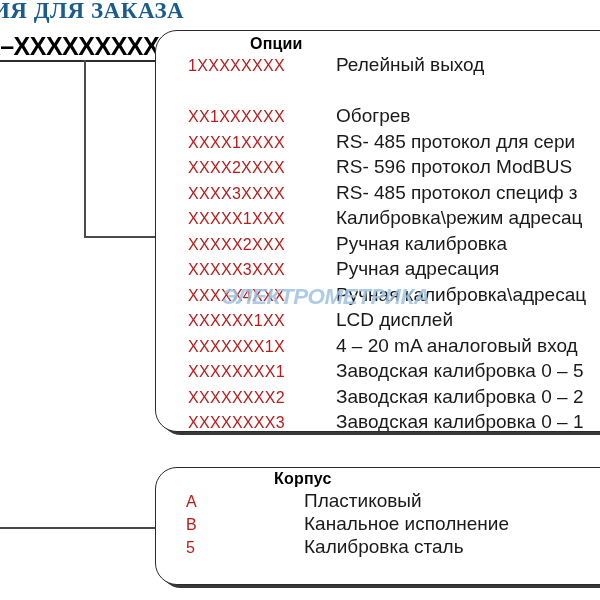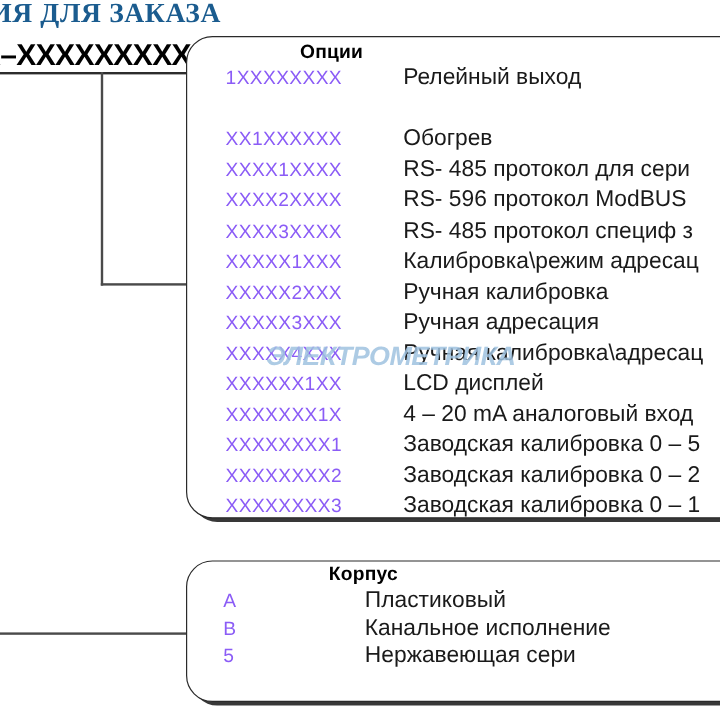--- a/index.html
+++ b/index.html
@@ -121,21 +121,21 @@
   }
   .opt-row {
     display: flex;
     align-items: baseline;
     height: 25.5px;
     white-space: nowrap;
   }
   .opt-code {
     display: inline-block;
     font-size: 16px;
-    color: #8b5cf6;
+    color: #b91c1c;
     letter-spacing: 0.3px;
   }
   .opt-desc {
     display: inline-block;
     font-size: 19px;
     color: #1a1a1a;
   }
 
   
   #options-card .opt-code { width: 148px; padding-left: 32px; }
@@ -249,20 +249,20 @@
         <li class="opt-row">
           <span class="opt-code">A</span>
           <span class="opt-desc">Пластиковый</span>
         </li>
         <li class="opt-row">
           <span class="opt-code">B</span>
           <span class="opt-desc">Канальное исполнение</span>
         </li>
         <li class="opt-row">
           <span class="opt-code">5</span>
-          <span class="opt-desc">Нержавеющая сери</span>
+          <span class="opt-desc">Калибровка сталь</span>
         </li>
       </ul>
   </div>
 
   <div id="watermark">ЭЛЕКТРОМЕТРИКА</div>
 
 </div>
 
 </body></html>

